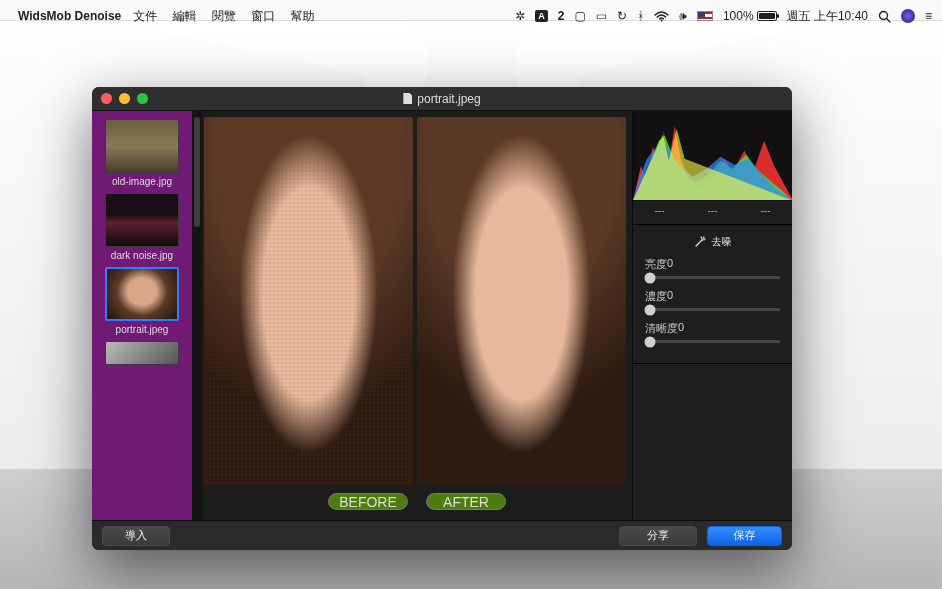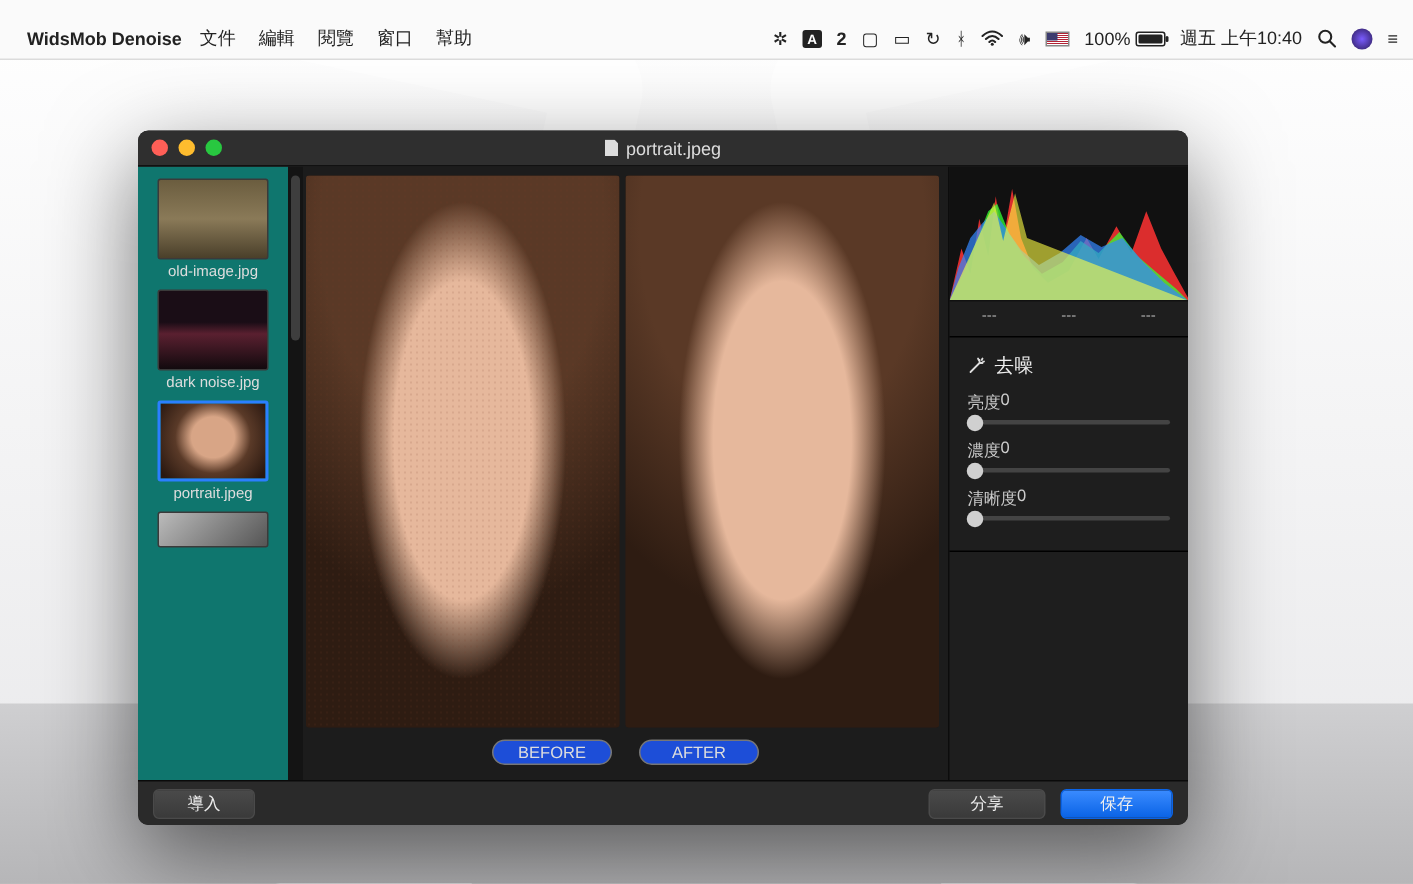--- a/index.html
+++ b/index.html
@@ -17,21 +17,21 @@
     border:60px solid rgba(255,255,255,0.9);
     border-radius:40px; transform:rotate(12deg);
   }
   .desk-bg::before { left:-220px; top:-40px; }
   .desk-bg::after  { right:-220px; top:-40px; transform:rotate(-12deg); }
   .floor { position:absolute; left:0; right:0; bottom:0; height:120px;
     background:linear-gradient(#cfcfd1,#b6b6b8); }
   
   .menubar {
     position:relative; z-index:5;
-    height:40px; background:rgba(250,250,250,0.97);
+    height:21px; background:rgba(250,250,250,0.97);
     border-bottom:1px solid rgba(0,0,0,0.12);
     display:flex; align-items:center; font-size:12px; color:#222;
     padding:12px 10px 0 8px;
   }
   .menubar .apple { font-size:13px; margin-right:10px; }
   .menubar .app-name { font-weight:600; margin-right:12px; }
   .menubar .menus span { margin-right:12px; }
   .menubar .right { margin-left:auto; display:flex; align-items:center; gap:10px; }
   .menubar .right span { display:inline-flex; align-items:center; }
   .flag { width:16px; height:10px; background:
@@ -57,21 +57,21 @@
   }
   .traffic { display:flex; gap:7px; padding-left:9px; }
   .traffic span { width:11px; height:11px; border-radius:50%; }
   .tl-close{background:#ff5f57;} .tl-min{background:#febc2e;} .tl-max{background:#28c840;}
   .titlebar .title { position:absolute; left:0; right:0; text-align:center;
     font-size:12px; color:#ddd; display:flex; justify-content:center; align-items:center; gap:5px;}
   .doc-icon{width:9px;height:11px;background:#ddd;clip-path:polygon(0 0,70% 0,100% 25%,100% 100%,0 100%);}
   
   .app-body { flex:1; display:flex; min-height:0; }
   
-  .sidebar { width:100px; background:#0f766e; padding:8px 6px 4px;
+  .sidebar { width:100px; background:#701a75; padding:8px 6px 4px;
     display:flex; flex-direction:column; gap:6px; overflow:hidden; }
   .thumb-item { display:flex; flex-direction:column; align-items:center; gap:3px; cursor:pointer;}
   .thumb { width:74px; height:54px; border-radius:2px; border:1px solid #3a3a3a; }
   .thumb.selected { border:2px solid #2b7fff; }
   .thumb-label { font-size:10px; color:#ddd; text-align:center; max-width:88px;
     white-space:nowrap; overflow:hidden; text-overflow:ellipsis;}
   .thumb-old{background:linear-gradient(#6b5d3f,#8a7a58 50%,#4a3f2a);}
   .thumb-move{background:radial-gradient(circle at 40% 40%,#d9c96a 0 20%,#2a2208 60%);}
   .thumb-dark{background:linear-gradient(180deg,#1a0d16 0 40%,#5a2030 55%,#120a0e 100%);}
   .thumb-portrait{background:radial-gradient(ellipse 60% 80% at 50% 45%,#d8a586 0 34%,#5a3a28 60%,#2a1810 100%);}
@@ -88,31 +88,31 @@
       radial-gradient(circle at 35% 40%, #6a7a5a 0 4%, rgba(0,0,0,0) 6%),
       radial-gradient(circle at 65% 40%, #6a7a5a 0 4%, rgba(0,0,0,0) 6%),
       radial-gradient(ellipse 10% 5% at 50% 68%, #c77a72 0 60%, rgba(0,0,0,0) 100%),
       radial-gradient(ellipse 120% 100% at 50% 10%, #5a3926 0 38%, #2e1c12 70%);
   }
   .face.noisy::after{content:"";position:absolute;inset:0;
     background-image:radial-gradient(rgba(120,60,40,0.25) 1px, transparent 1px);
     background-size:4px 4px; opacity:0.5;}
   .before-after { display:flex; justify-content:center; gap:18px; padding:8px 0 10px;}
   .ba-btn { width:80px; height:17px; border:1px solid #777; border-radius:9px;
-    background:#1d4ed8; color:#ddd; font-size:11px; display:flex;
+    background:#4d7c0f; color:#ddd; font-size:14px; display:flex;
     align-items:center; justify-content:center; cursor:pointer;}
   
   .rightpanel { width:160px; background:#1e1e1e; border-left:1px solid #0c0c0c;
     display:flex; flex-direction:column; font-size:11px; color:#ccc;}
   .histogram { height:90px; position:relative; background:#111; overflow:hidden;}
   .histo-svg{position:absolute;inset:0;}
   .histo-readout{display:flex;justify-content:space-around;padding:4px 0 8px;
     font-size:10px;color:#aaa;border-bottom:1px solid #000;}
   .section { padding:10px 12px 4px; }
-  .section-title{display:flex;align-items:center;gap:6px;font-size:13px;color:#eee;margin-bottom:8px;}
+  .section-title{display:flex;align-items:center;gap:6px;font-size:10px;color:#eee;margin-bottom:8px;justify-content:center;}
   .wand-icon,.user-icon{width:12px;height:12px;}
   .slider-row{margin-bottom:10px;}
   .slider-head{display:flex;justify-content:flex-start;font-size:11px;color:#ccc;margin-bottom:4px;}
   .slider-track{height:3px;background:#444;border-radius:2px;position:relative;cursor:pointer;}
   .slider-knob{position:absolute;top:50%;width:11px;height:11px;border-radius:50%;
     background:#d0d0d0;transform:translate(-50%,-50%);}
   .divider{height:1px;background:#000;margin:6px 0 2px;}
   
   .footer { height:30px; background:#2a2a2a; border-top:1px solid #0a0a0a;
     display:flex; align-items:center; padding:0 10px; gap:10px;}

